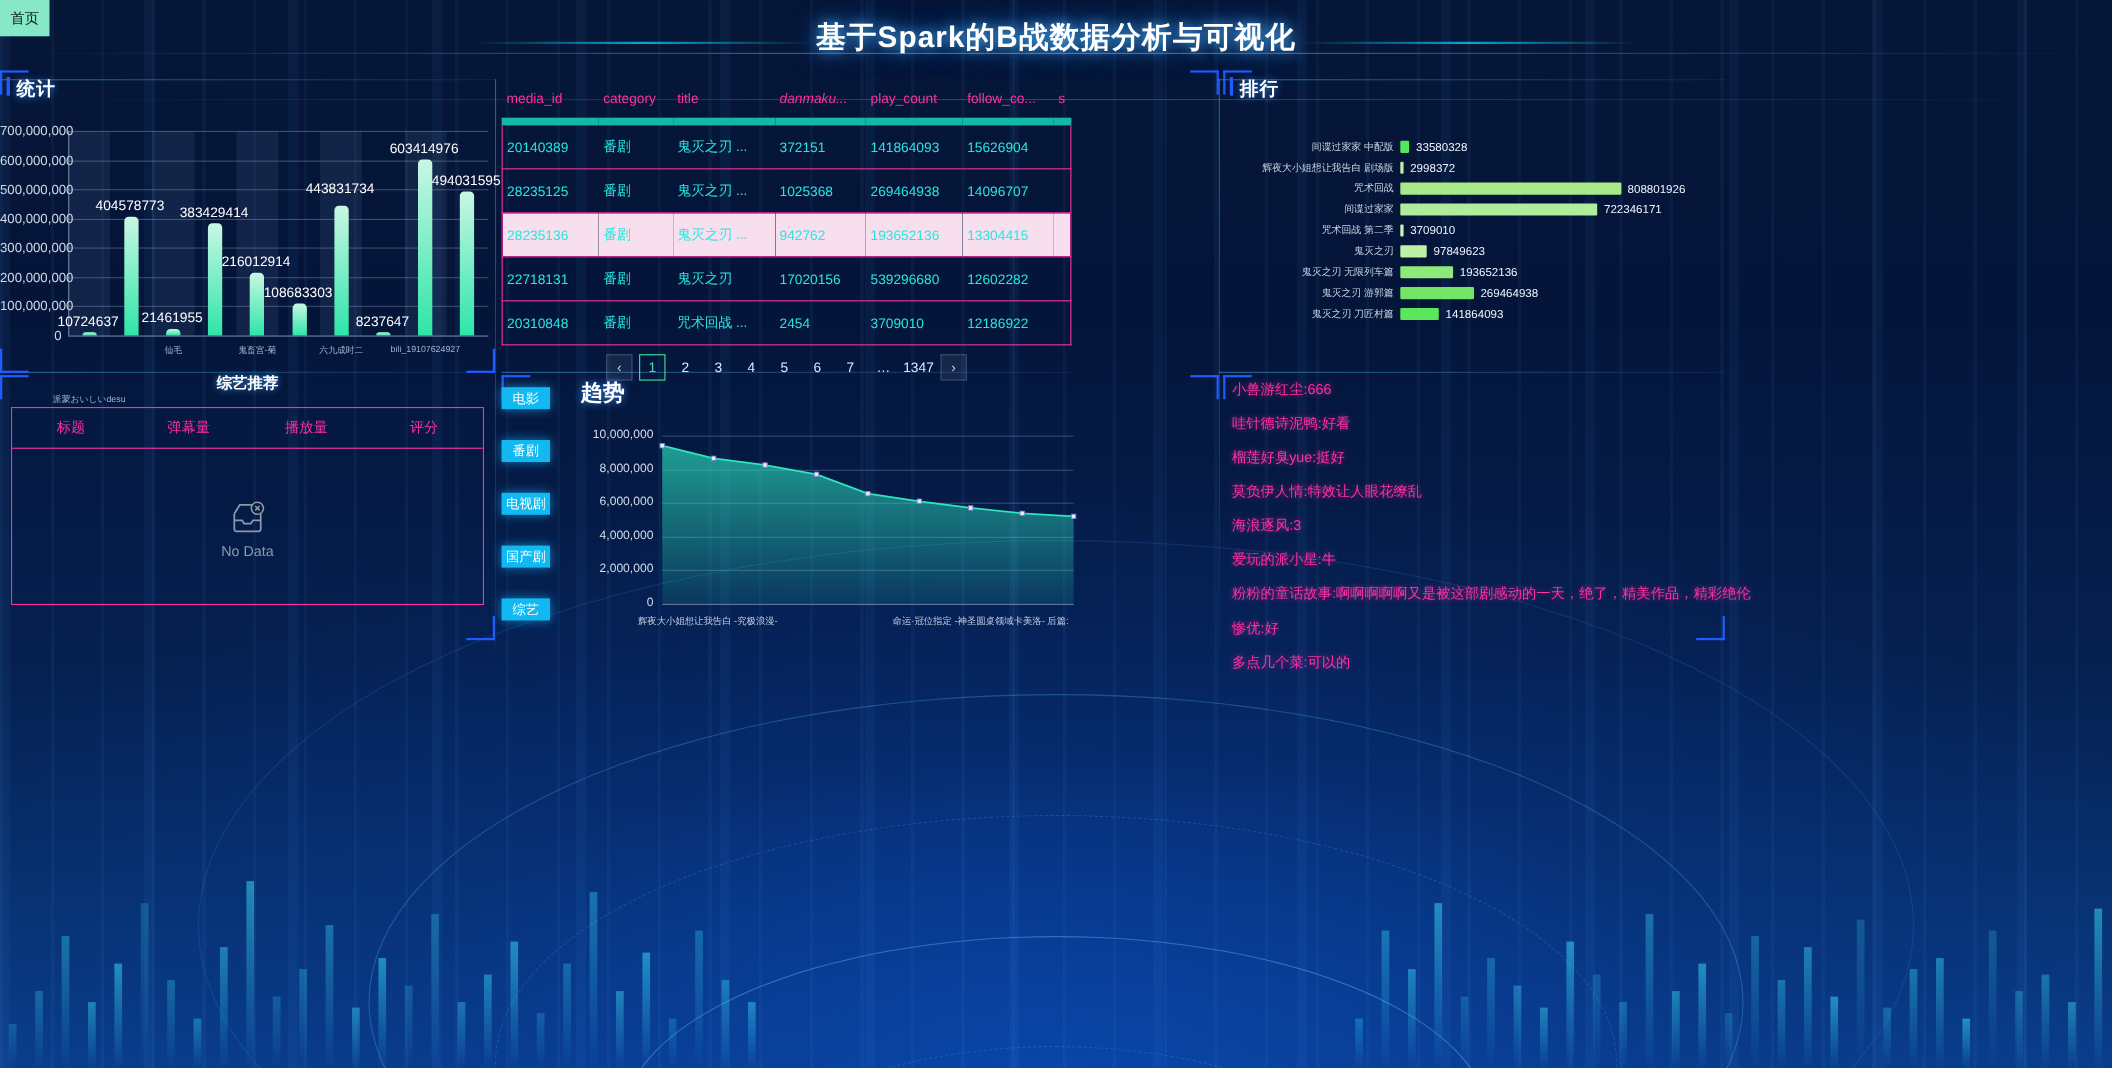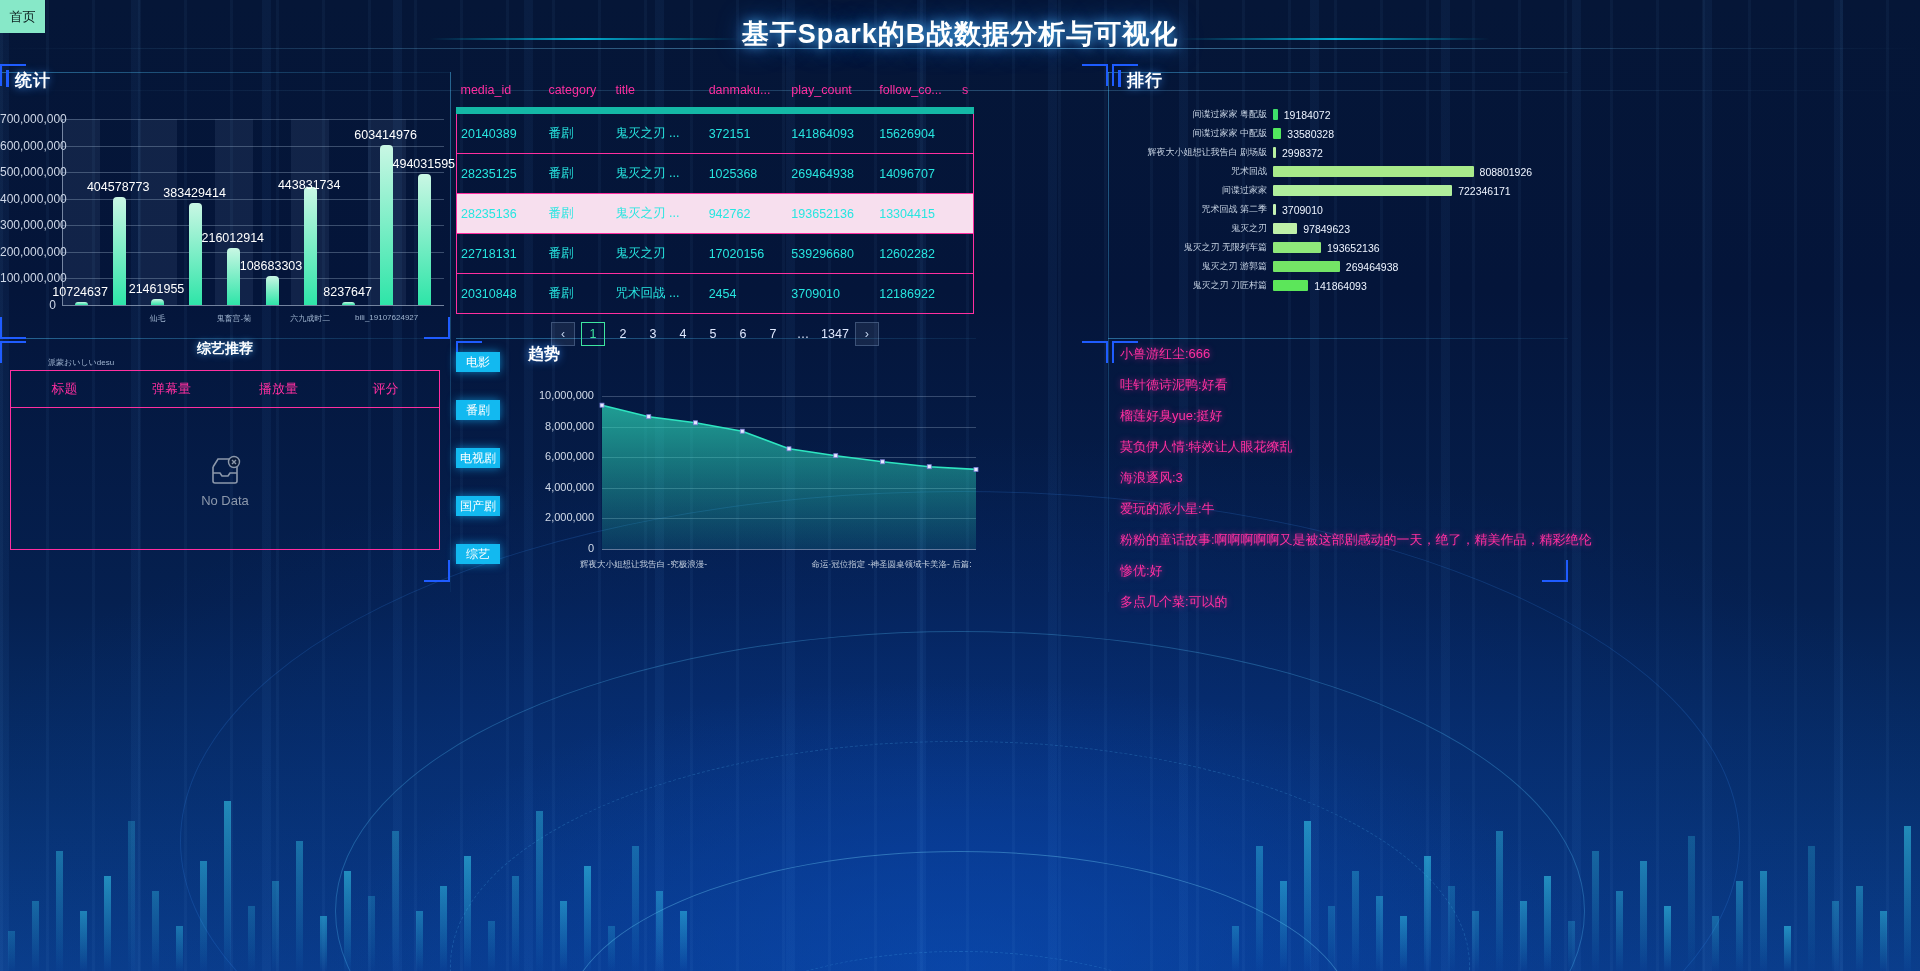--- a/index.html
+++ b/index.html
@@ -245,21 +245,21 @@
     <div class="barval" style="left:86.9px;top:87.49764031714285px;">404578773</div>
     <div class="bar" style="left:151px;top:206.29725195714286px;width:13px;height:5.702748042857142px;"></div>
     <div class="barval" style="left:128.7px;top:189.29725195714286px;">21461955</div>
     <div class="bar" style="left:189.20000000000002px;top:110.11732713714287px;width:13px;height:101.88267286285713px;"></div>
     <div class="barval" style="left:163.3px;top:93.11732713714287px;">383429414</div>
     <div class="bar" style="left:227.4px;top:154.60228285142858px;width:13px;height:57.397717148571424px;"></div>
     <div class="barval" style="left:201.5px;top:137.60228285142858px;">216012914</div>
     <div class="bar" style="left:265.6px;top:183.1212937742857px;width:13px;height:28.878706225714286px;"></div>
     <div class="barval" style="left:239.70000000000002px;top:166.1212937742857px;">108683303</div>
     <div class="bar" style="left:303.80000000000007px;top:94.06756782285714px;width:13px;height:117.93243217714286px;"></div>
-    <div class="barval" style="left:277.9000000000001px;top:85px;">443831734</div>
+    <div class="barval" style="left:277.9000000000001px;top:71px;">443831734</div>
     <div class="bar" style="left:342.00000000000006px;top:209px;width:13px;height:3px;"></div>
     <div class="barval" style="left:323.30000000000007px;top:192px;">8237647</div>
     <div class="bar" style="left:380.20000000000005px;top:51.664020662857126px;width:13px;height:160.33597933714287px;"></div>
     <div class="barval" style="left:354.30000000000007px;top:34.664020662857126px;">603414976</div>
     <div class="bar" style="left:418.40000000000003px;top:80.72874761428571px;width:13px;height:131.2712523857143px;"></div>
     <div class="barval" style="left:392.50000000000006px;top:63.72874761428571px;">494031595</div>
     <div class="xcat" style="left:36.099999999999994px;top:220px;width:90px;margin-top:44px;">派蒙おいしいdesu</div>
     <div class="xcat" style="left:112.5px;top:220px;width:90px;">仙毛</div>
     <div class="xcat" style="left:188.9px;top:220px;width:90px;">鬼畜宫-菊</div>
     <div class="xcat" style="left:265.3px;top:220px;width:90px;">六九成时二</div>
@@ -297,21 +297,21 @@
       <col style="width:16%">
         <col style="width:17%">
         <col style="width:16%">
         <col style="width:3%">
     </colgroup>
     <thead>
         <tr id="thead-row">
           <th style="">media_id</th>
           <th style="">category</th>
           <th style="">title</th>
-          <th style="text-align:left;">danmaku...</th>
+          <th style="text-align:left;font-style:italic;">danmaku...</th>
           <th style="text-align:left;">play_count</th>
           <th style="text-align:left;">follow_co...</th>
           <th style="text-align:left;">s</th>
         </tr>
       </thead>
     <tbody id="tbody">
         <tr class="">
        <td>20140389</td>
        <td>番剧</td>
        <td>鬼灭之刃 ...</td>
@@ -367,21 +367,21 @@
       <div class="pg ">5</div>
       <div class="pg ">6</div>
       <div class="pg ">7</div>
       <div class="pg ">…</div>
       <div class="pg ">1347</div>
       <div class="pg arrow">›</div>
     </div>
 </div>
 
 <div id="trendwrap">
-  <div style="position:absolute;left:72px;top:4px;font-size:16px;font-weight:bold;color:#fff;text-shadow:0 0 8px rgba(60,150,255,.9);">趋势</div>
+  <div style="position:absolute;left:72px;top:4px;font-size:20px;font-weight:bold;color:#fff;text-shadow:0 0 8px rgba(60,150,255,.9);">趋势</div>
   <div id="catbtns">
       <div class="catbtn" style="top:12px;">电影</div>
       <div class="catbtn" style="top:60px;">番剧</div>
       <div class="catbtn" style="top:108px;">电视剧</div>
       <div class="catbtn" style="top:156px;">国产剧</div>
       <div class="catbtn" style="top:204px;">综艺</div>
     </div>
   <div id="trendchart" style="position:absolute;left:58px;top:34px;width:470px;height:210px;">
       <div class="tlab" style="left:0;top:168px;width:80px;">0</div>
       <div class="tgrid" style="left:88px;top:144.4px;width:374px;"></div>
@@ -416,25 +416,20 @@
       <div style="position:absolute;left:88px;top:175px;width:374px;height:1px;background:rgba(190,205,225,.5);"></div>
       <div class="txlab" style="left:66px;top:185px;">辉夜大小姐想让我告白 -究极浪漫-</div>
       <div class="txlab" style="left:297.44000000000005px;top:185px;">命运·冠位指定 -神圣圆桌领域卡美洛- 后篇:</div>
     </div>
 </div>
 
 <div class="panel" style="left:1118px;top:69px;">
   <div class="panel-title">排行</div>
 </div>
 <div id="rankwrap">
-    <div class="rrow" style="top:32px;">
-          <div class="rname">间谍过家家 粤配版</div>
-          <div class="rbar" style="width:4.757649856px;background:linear-gradient(90deg,#3ee06a,#3ee06a);"></div>
-          <div class="rval">19184072</div>
-        </div>
     <div class="rrow" style="top:51px;">
           <div class="rname">间谍过家家 中配版</div>
           <div class="rbar" style="width:8.327921344px;background:linear-gradient(90deg,#52e85e,#52e85e);"></div>
           <div class="rval">33580328</div>
         </div>
     <div class="rrow" style="top:70px;">
           <div class="rname">辉夜大小姐想让我告白 剧场版</div>
           <div class="rbar" style="width:3px;background:linear-gradient(90deg,#b8f0a0,#b8f0a0);"></div>
           <div class="rval">2998372</div>
         </div>

